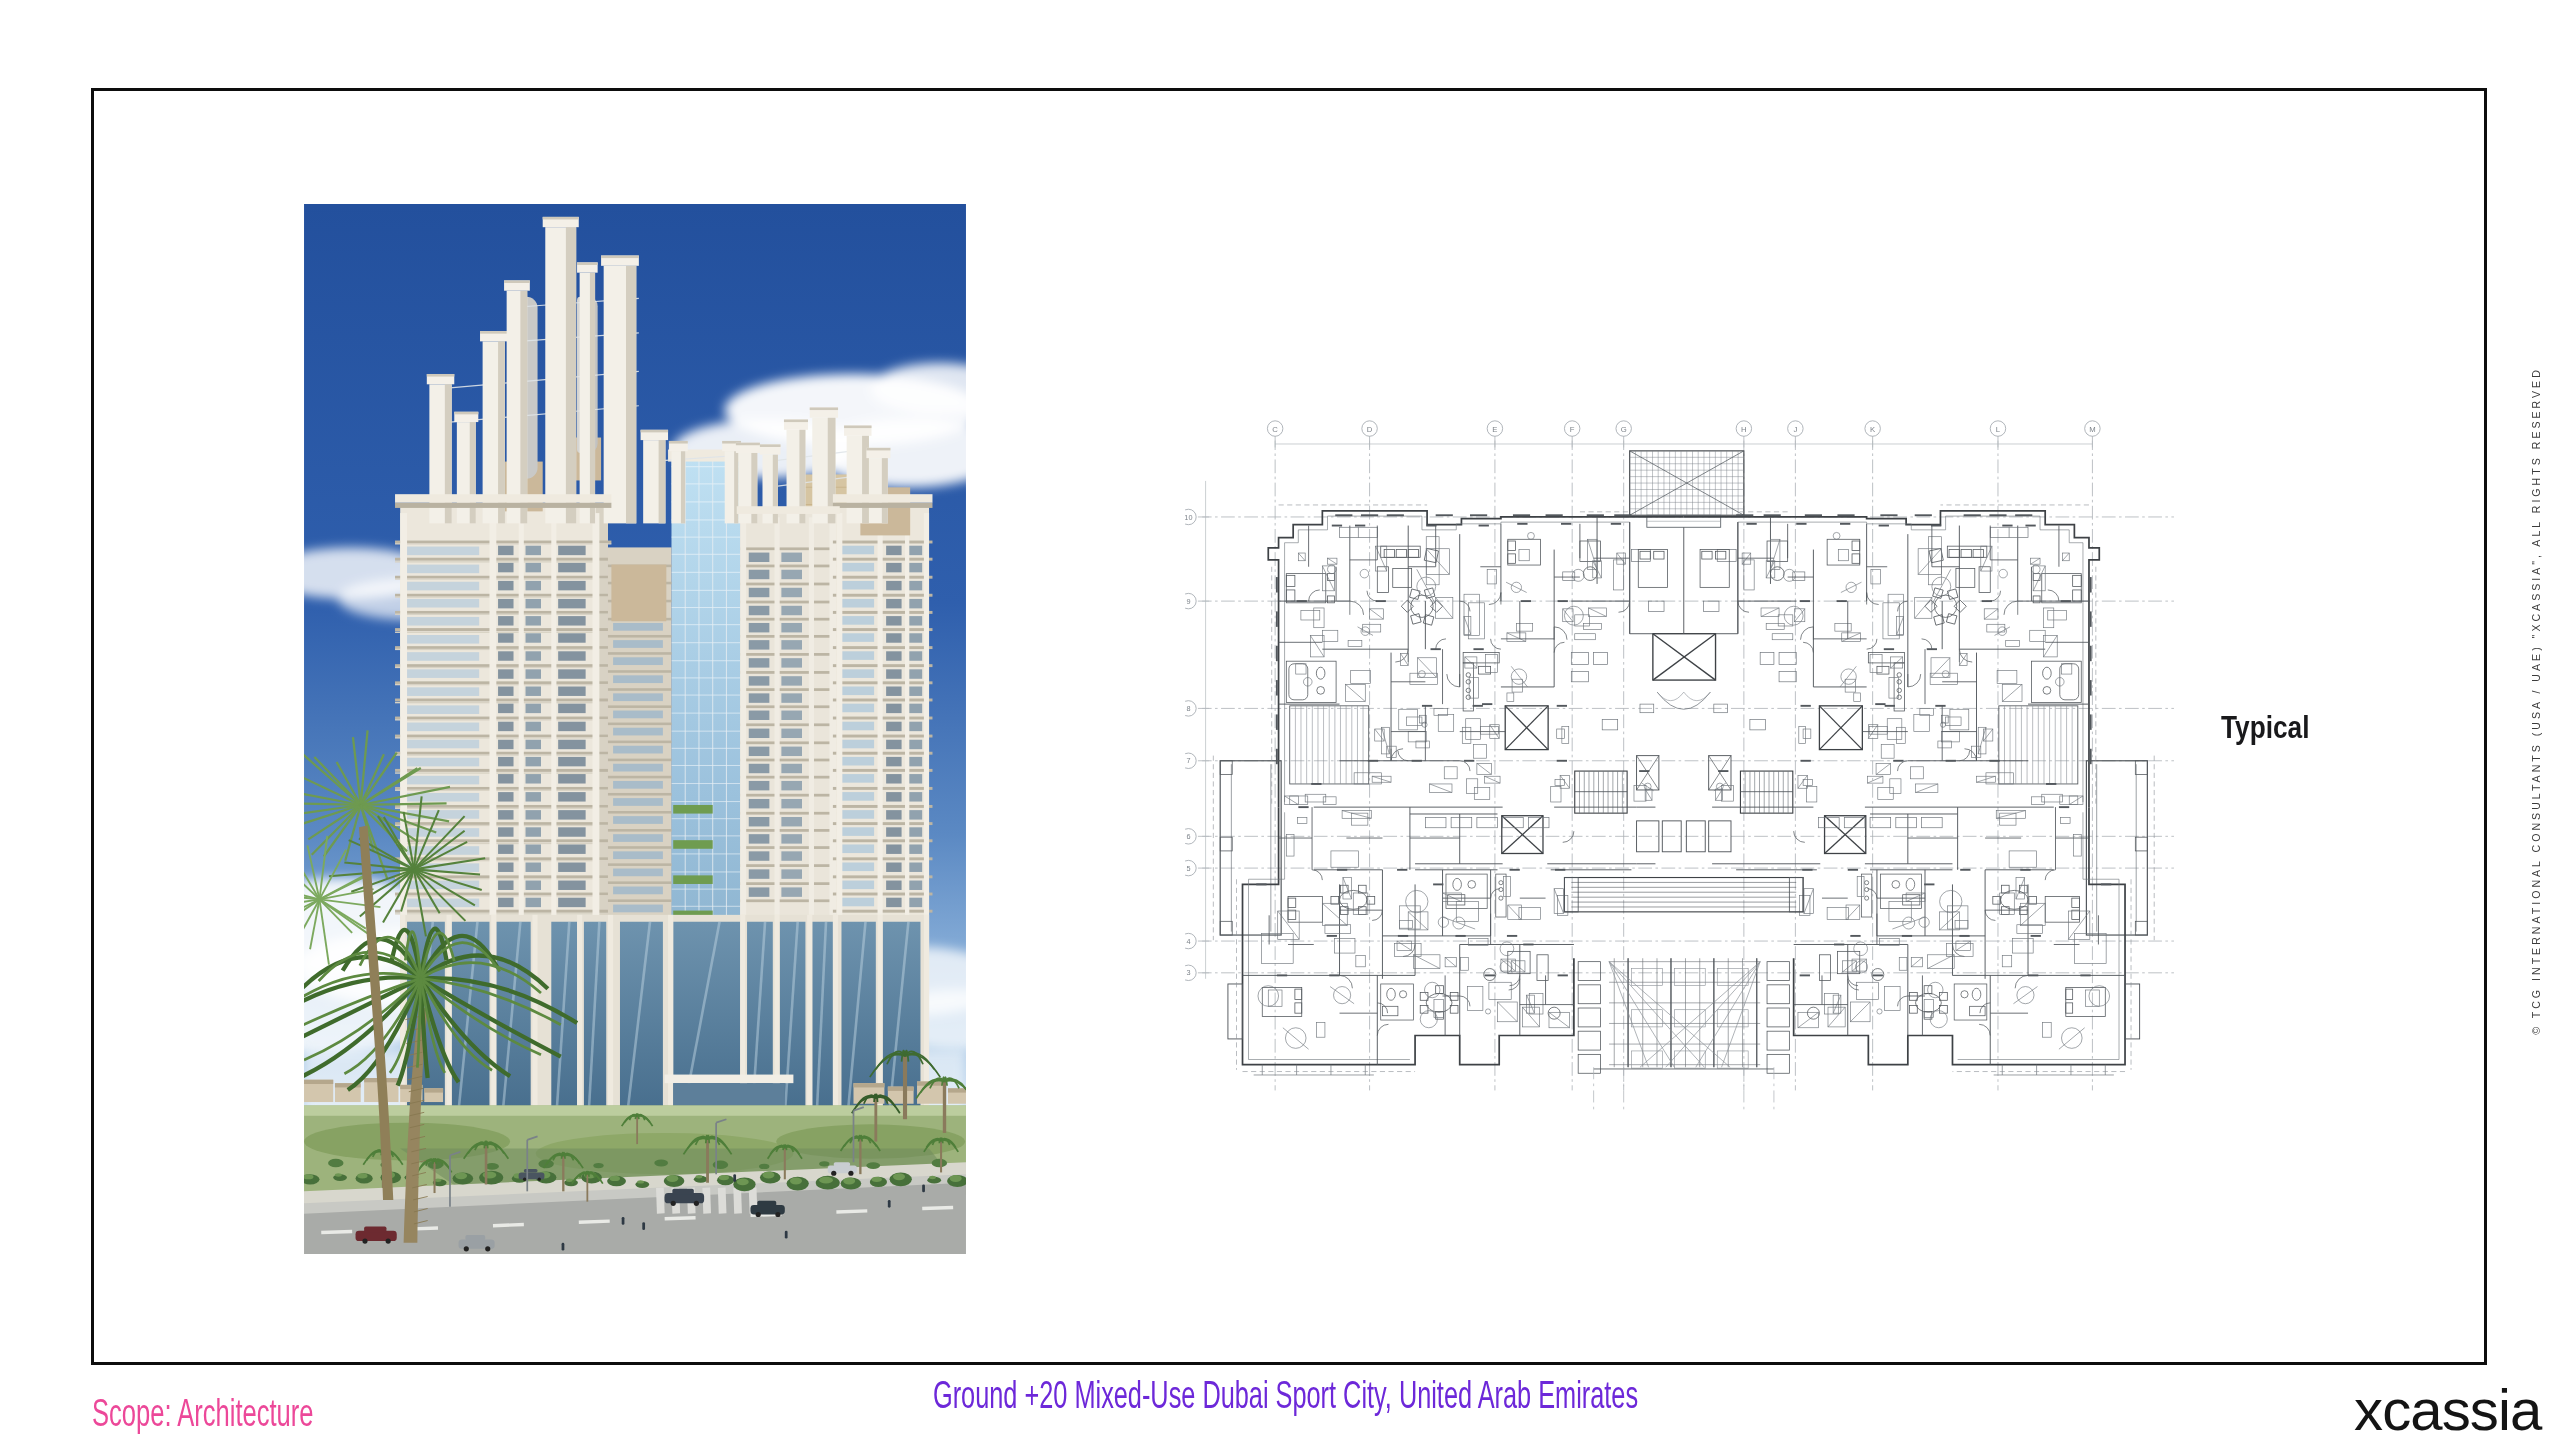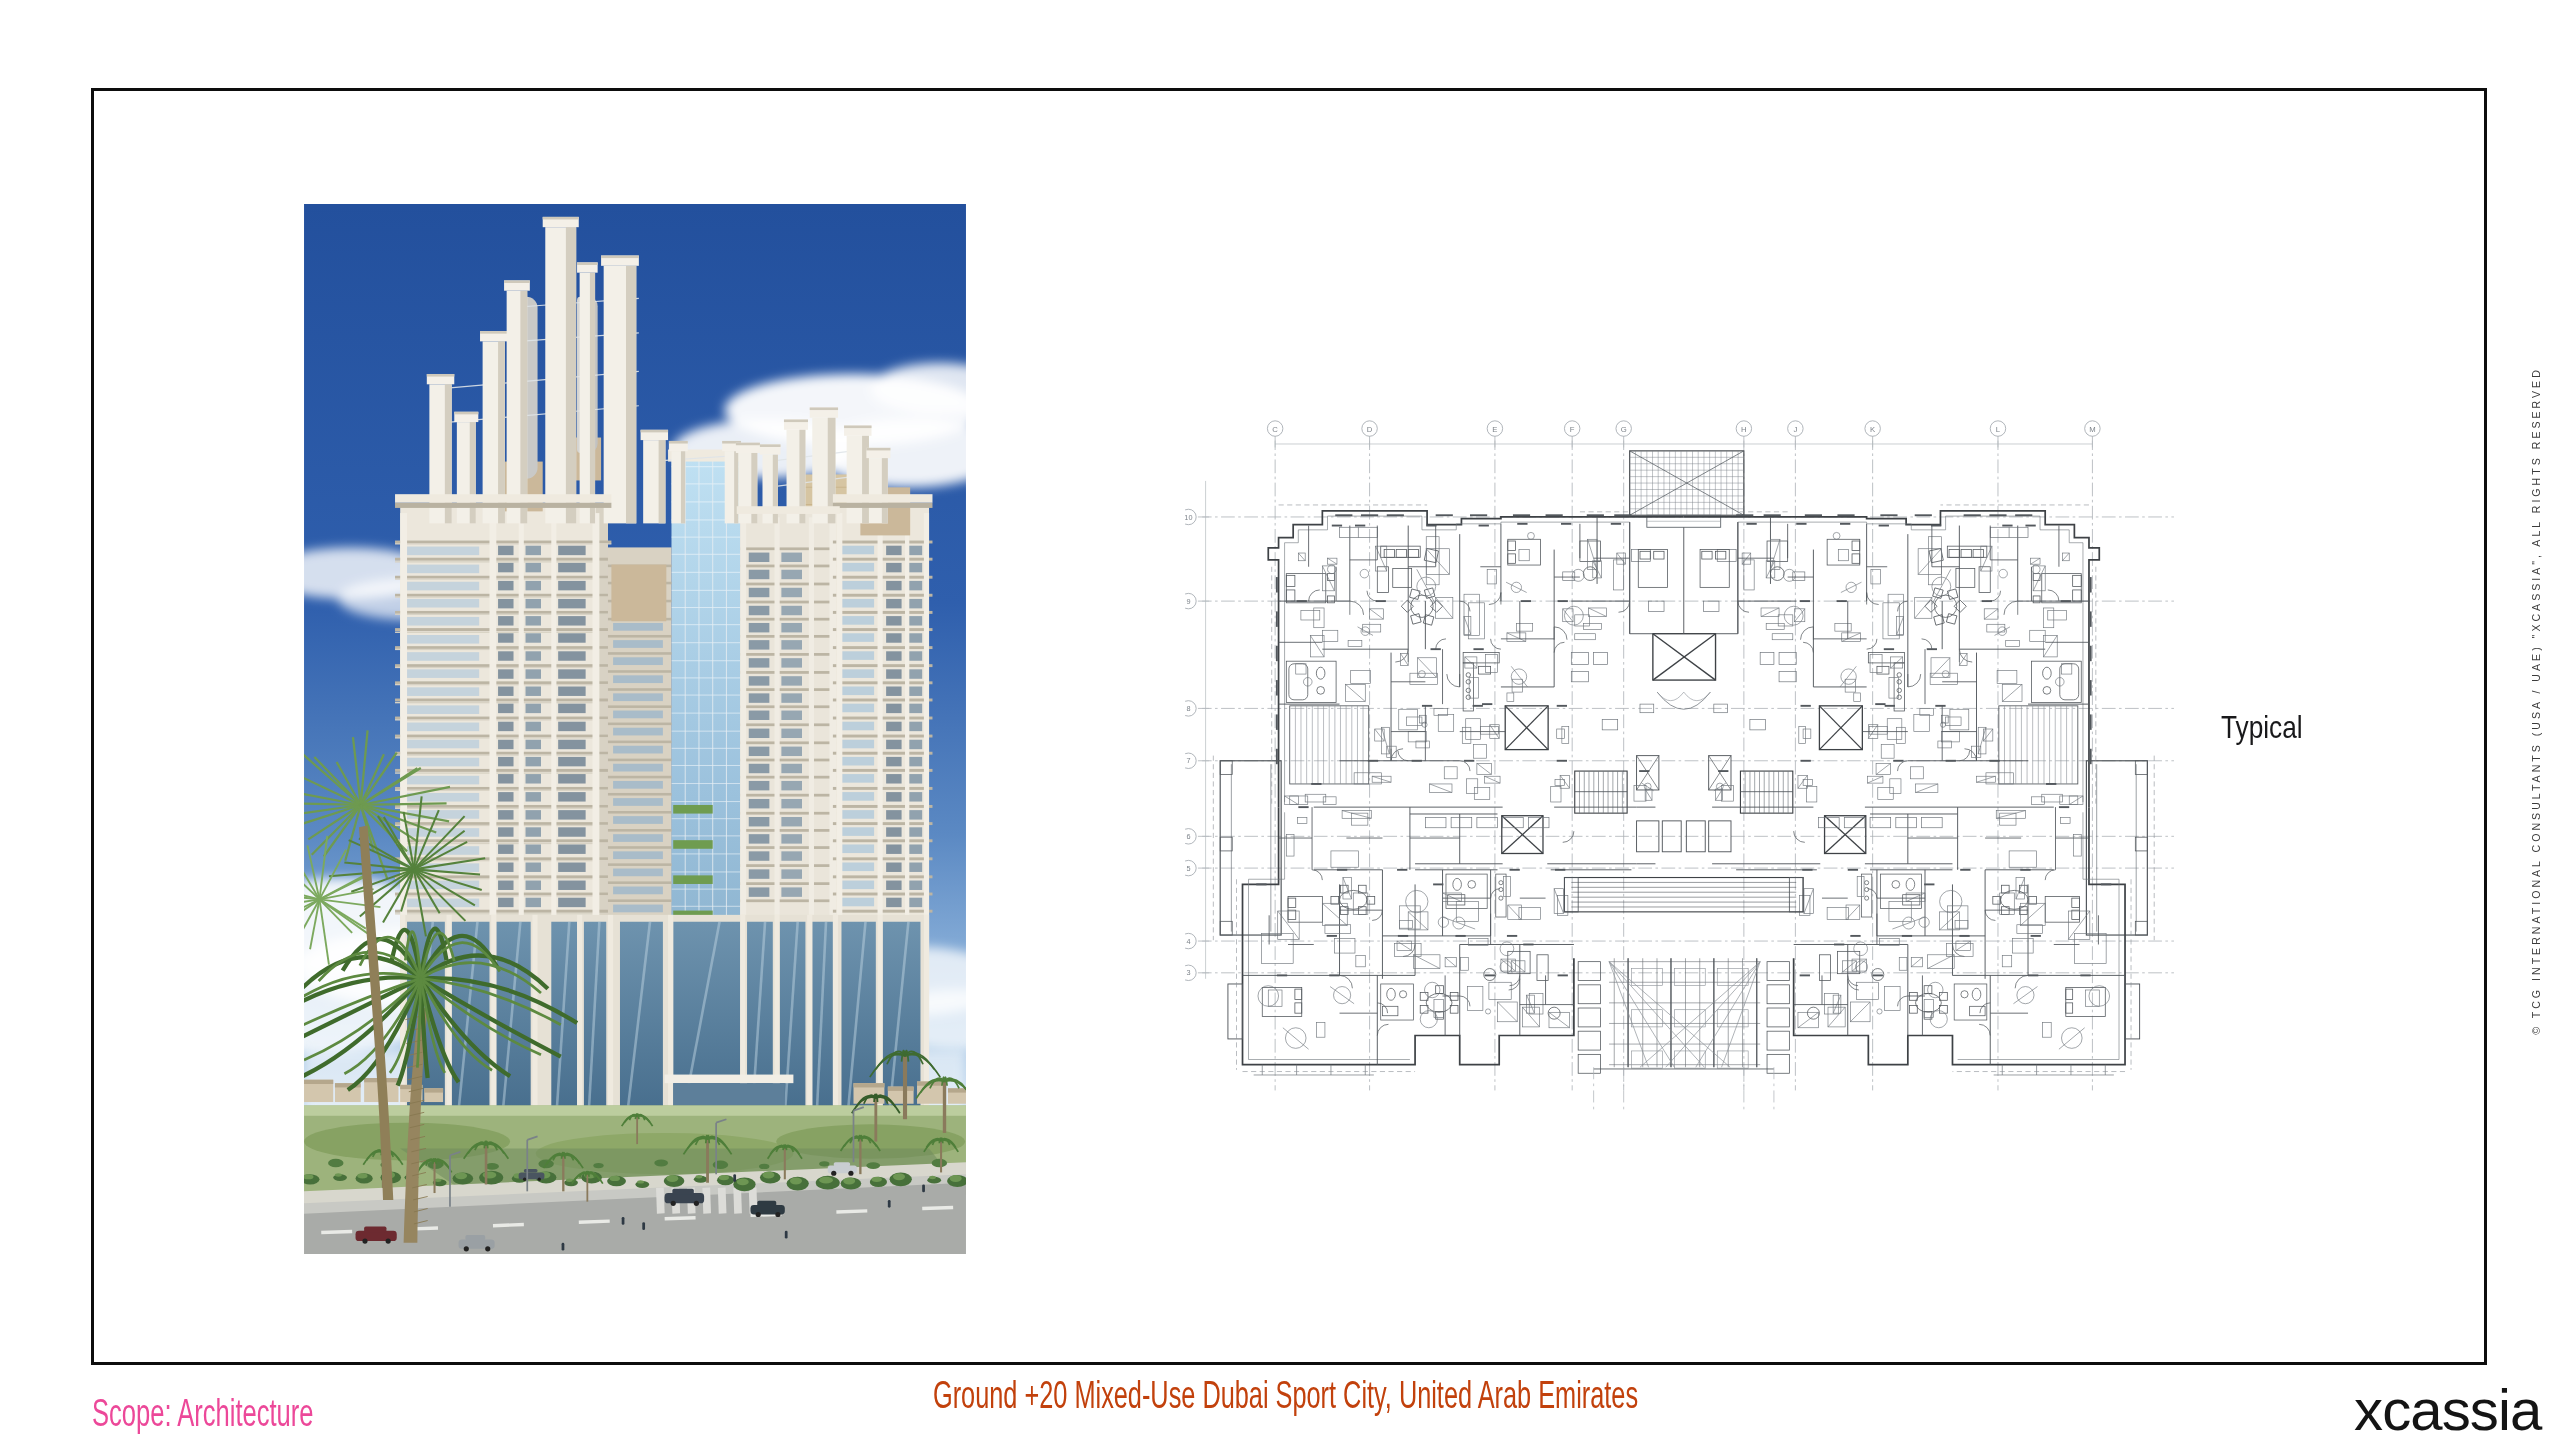--- a/index.html
+++ b/index.html
@@ -1887,22 +1887,22 @@
 <g stroke="#53585d" stroke-width="0.9">
       <rect x="1908" y="640" width="34" height="44"></rect>
       <rect x="1910" y="642" width="12" height="9"></rect>
       <rect x="1926" y="642" width="12" height="9"></rect>
       <rect x="1980" y="640" width="34" height="44"></rect>
       <rect x="1982" y="642" width="12" height="9"></rect>
       <rect x="1998" y="642" width="12" height="9"></rect>
     </g>
 </svg>
 
-<div style="position:absolute;left:2221px;top:709px;font-size:32px;font-weight:normal;color:#19191b"><span class="cond" style="transform:scaleX(0.82)">Typical</span></div>
+<div style="position:absolute;left:2221px;top:709px;font-size:32px;font-weight:bold;color:#19191b"><span class="cond" style="transform:scaleX(0.82)">Typical</span></div>
 
 <div style="position:absolute;left:2536px;top:701px;transform:translate(-50%,-50%) rotate(-90deg);font-size:10.6px;letter-spacing:3px;color:#3c3c3c;white-space:nowrap">© TCG INTERNATIONAL CONSULTANTS (USA / UAE) "XCASSIA", ALL RIGHTS RESERVED</div>
 
 <div style="position:absolute;left:92px;top:1391px;font-size:39px;color:#ec4899"><span class="cond" id="scopetxt" style="transform:scaleX(0.655)">Scope: Architecture</span></div>
 
-<div style="position:absolute;left:933px;top:1373px;font-size:39px;color:#c2410c"><span class="cond" id="projtxt" style="transform:scaleX(0.649)">Ground +20 Mixed-Use Dubai Sport City, United Arab Emirates</span></div>
+<div style="position:absolute;left:933px;top:1373px;font-size:39px;color:#6d28d9"><span class="cond" id="projtxt" style="transform:scaleX(0.649)">Ground +20 Mixed-Use Dubai Sport City, United Arab Emirates</span></div>
 
 <div style="position:absolute;left:2354px;top:1377px;font-size:57px;font-weight:normal;color:#141414;letter-spacing:-0.9px"><span class="cond" style="transform:scaleX(1.02)">xcassia</span></div>
 
 
 </body></html>

